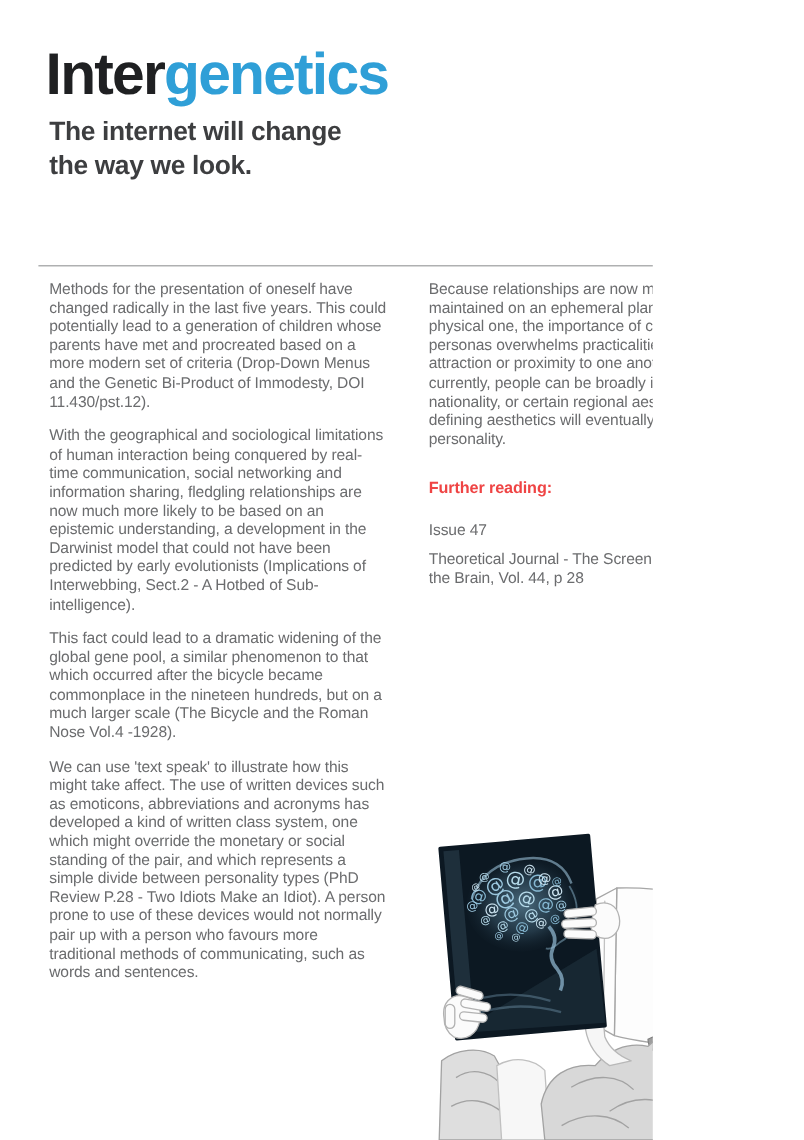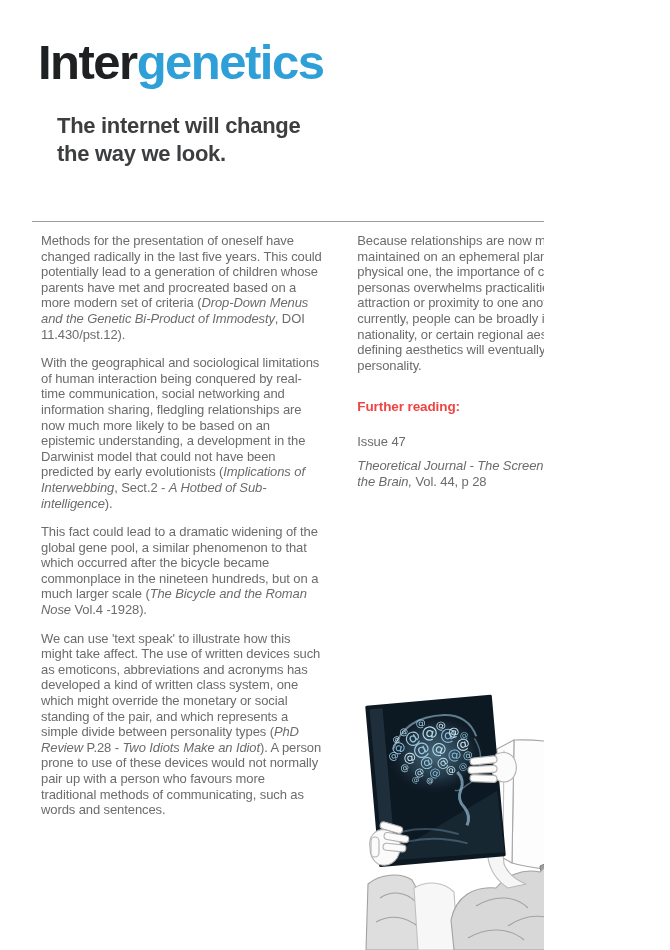--- a/index.html
+++ b/index.html
@@ -2,32 +2,32 @@
 <html><head>
 <meta charset="utf-8">
 <style>
   html,body{margin:0;padding:0;background:#ffffff;}
   .page{position:relative;width:544px;height:950px;background:#fff;overflow:hidden;
         font-family:"Liberation Sans",sans-serif;}
   
   .title{position:absolute;left:38px;top:38px;margin:0;font-size:49px;font-weight:600;
          letter-spacing:-1.5px;color:#1f2022;line-height:1;}
   .title .blue{color:#2f9fd7;}
-  .subtitle{position:absolute;left:41px;top:96px;margin:16px;font-size:22px;line-height:28px;
+  .subtitle{position:absolute;left:41px;top:96px;margin:0;font-size:22px;line-height:28px;
             font-weight:600;letter-spacing:-0.3px;color:#3d3e40;}
   
   .rule{position:absolute;left:32px;top:221px;width:620px;height:0;
         border:none;border-top:1px solid #9c9d9f;margin:0;}
   
   .columns{position:absolute;left:41px;top:233px;width:612px;display:flex;gap:11px;}
   .col{color:#6b6c6e;font-size:13px;line-height:15.6px;letter-spacing:-0.1px;}
   .col.left{width:293px;}
   .col.right{width:308px;margin-left:24px;}
   .col p{margin:0 0 13px 0;}
-  .col .it{font-style:italic;}
+  .col .it{}
   .fr-head{margin:26px 0 3px 0;font-size:13.5px;font-weight:bold;color:#ef4444;}
   .fr-item{margin:0 0 9px 0;}
   
   .illo{position:absolute;left:358px;top:688px;width:312px;height:262px;margin:0;}
   svg{display:block;}
 </style>
 </head>
 <body>
 
 <div class="page">

